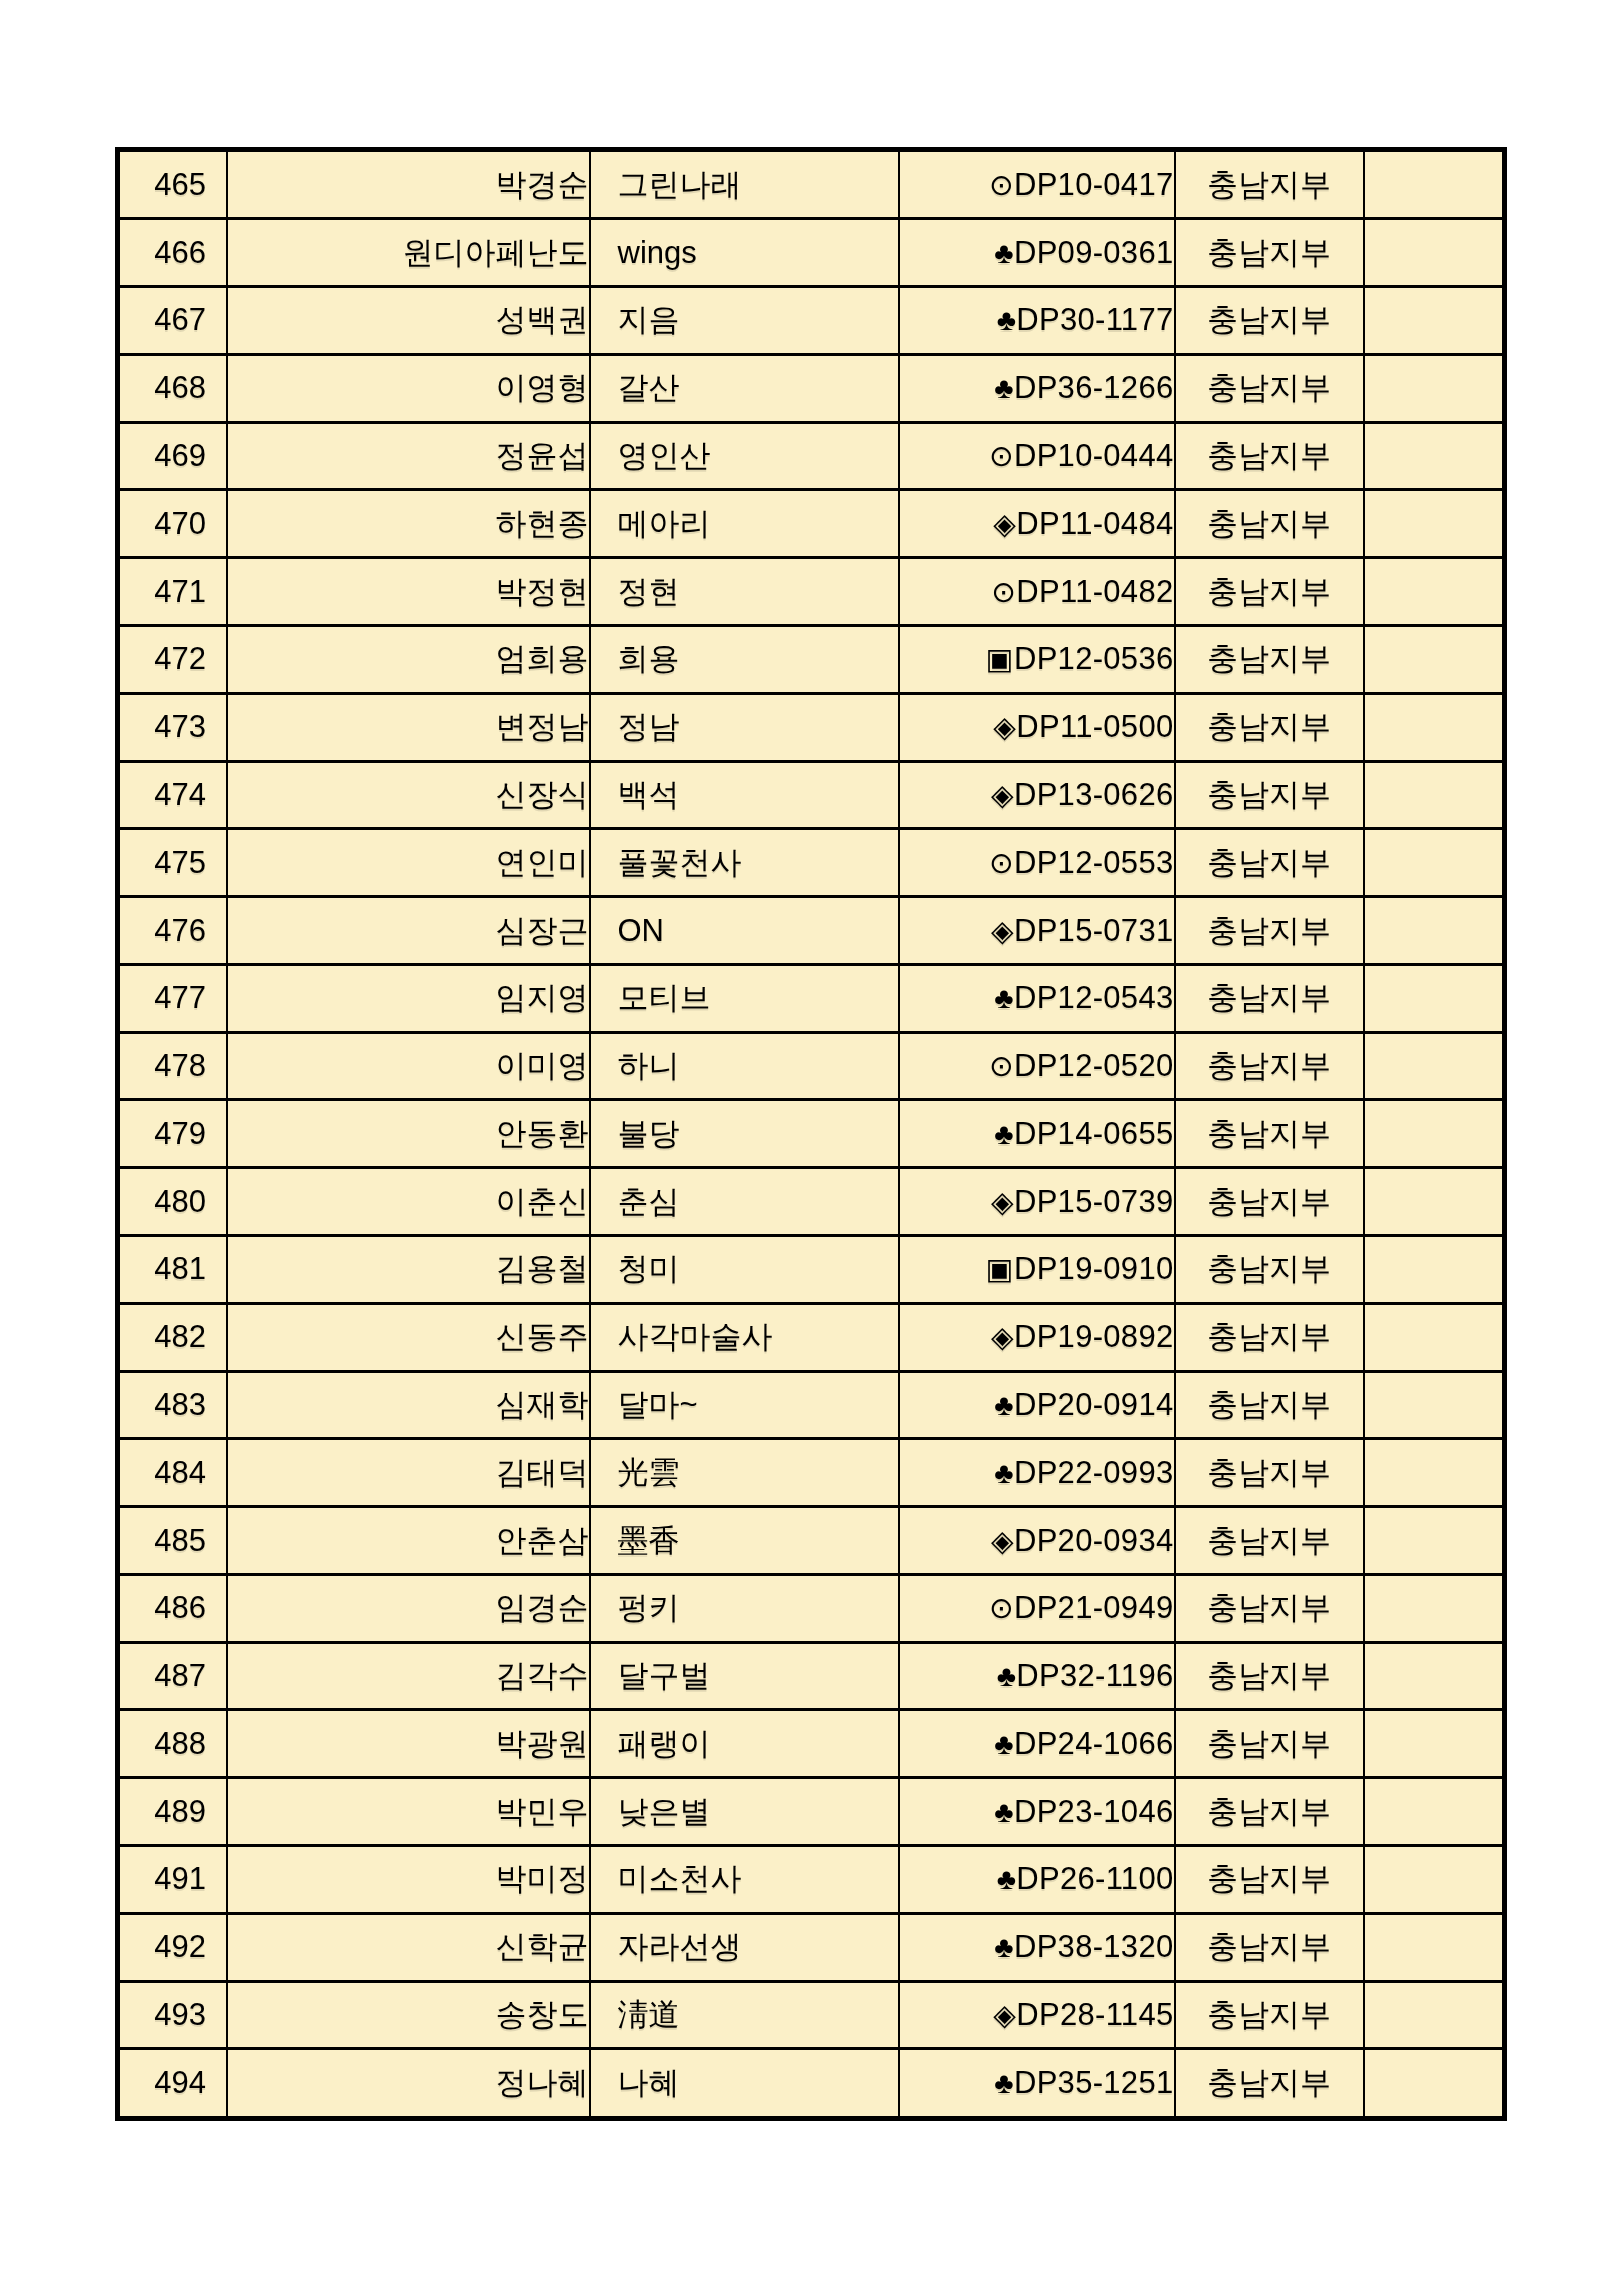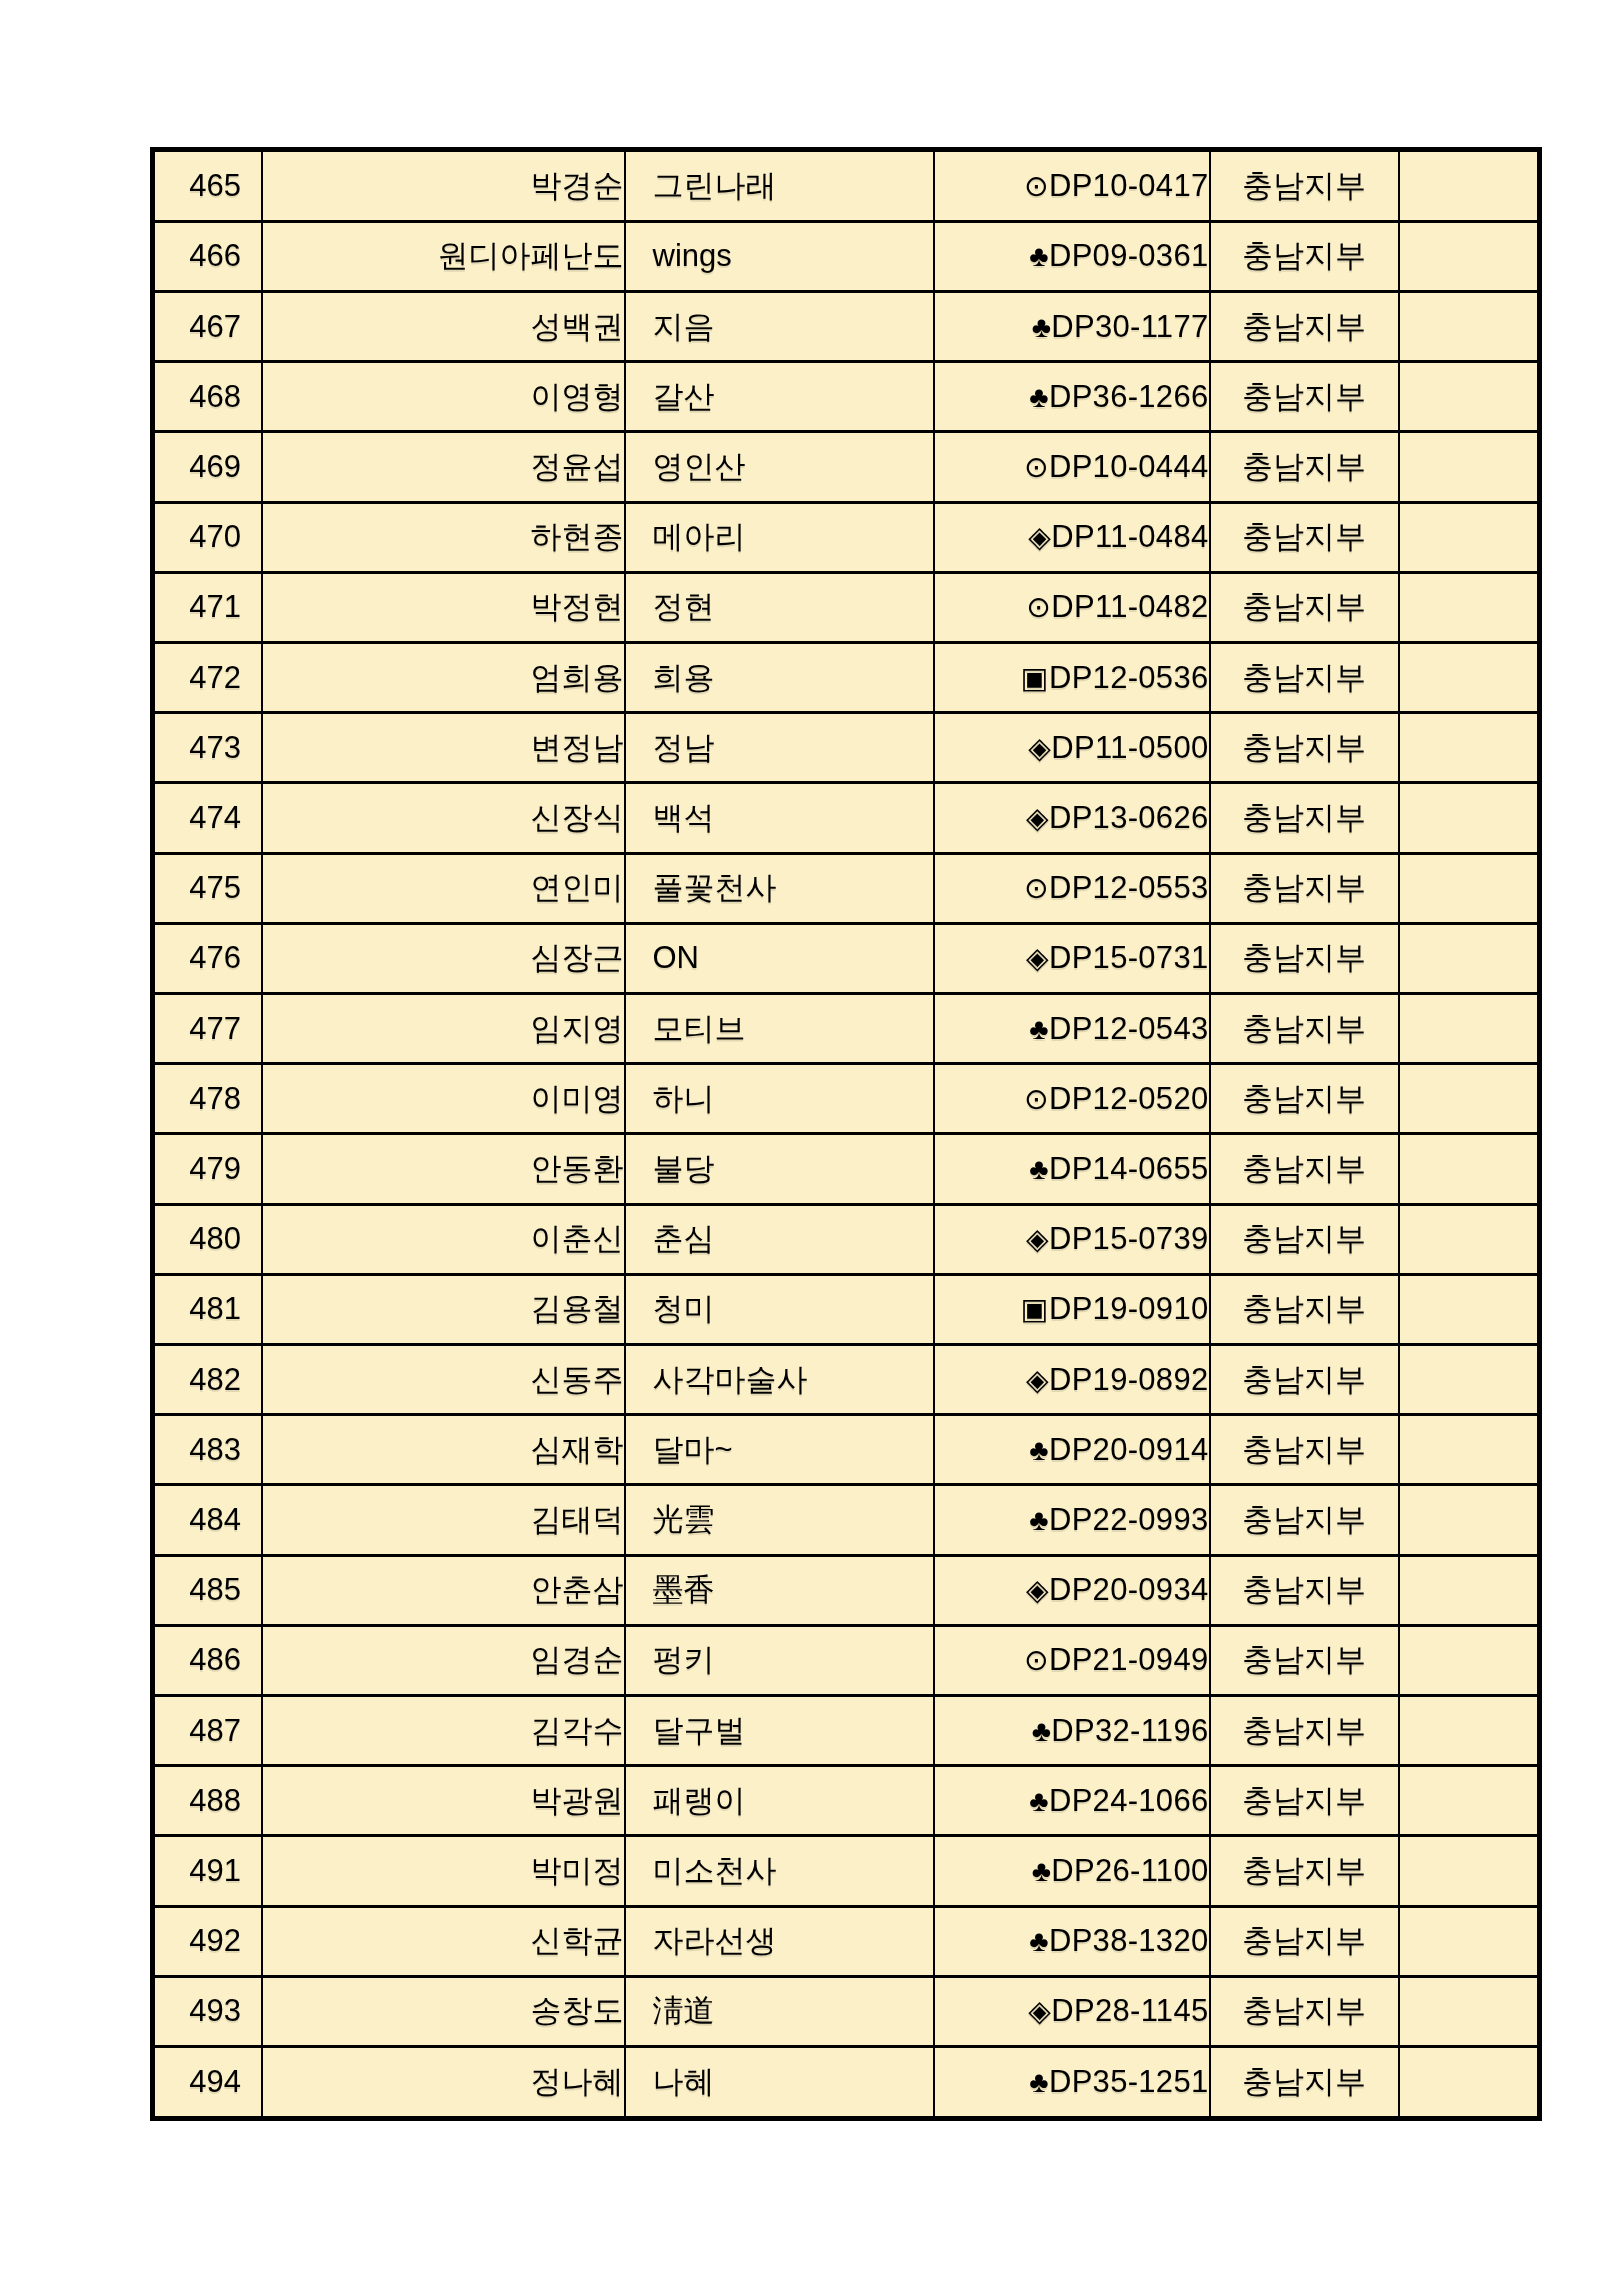--- a/index.html
+++ b/index.html
@@ -21,21 +21,20 @@
 
   table.member-table {
     position: absolute;
     left: 115px;
     top: 147px;
     width: 1387px;
     height: 1974px;
     border-collapse: collapse;
     table-layout: fixed;
     border: 5.2px solid var(--line, #000000);
-    margin-left: 35px;
   }
 
   table.member-table td {
     background: var(--cell-bg, #FBF0C8);
     border: 2.6px solid var(--line, #000000);
     border-top-width: 3.9px;
     border-bottom-width: 3.9px;
     vertical-align: middle;
     font-size: 31px;
     color: var(--ink, #000000);
@@ -254,20 +253,28 @@
         </tr>
         <tr>
           <td class="c-num">488</td>
           <td class="c-name">박광원</td>
           <td class="c-nick">패랭이</td>
           <td class="c-id"><span class="sym">♣</span><span class="code">DP24-1066</span></td>
           <td class="c-region">충남지부</td>
           <td class="c-note"></td>
         </tr>
         <tr>
+          <td class="c-num">489</td>
+          <td class="c-name">박민우</td>
+          <td class="c-nick">낮은별</td>
+          <td class="c-id"><span class="sym">♣</span><span class="code">DP23-1046</span></td>
+          <td class="c-region">충남지부</td>
+          <td class="c-note"></td>
+        </tr>
+        <tr>
           <td class="c-num">491</td>
           <td class="c-name">박미정</td>
           <td class="c-nick">미소천사</td>
           <td class="c-id"><span class="sym">♣</span><span class="code">DP26-1100</span></td>
           <td class="c-region">충남지부</td>
           <td class="c-note"></td>
         </tr>
         <tr>
           <td class="c-num">492</td>
           <td class="c-name">신학균</td>

